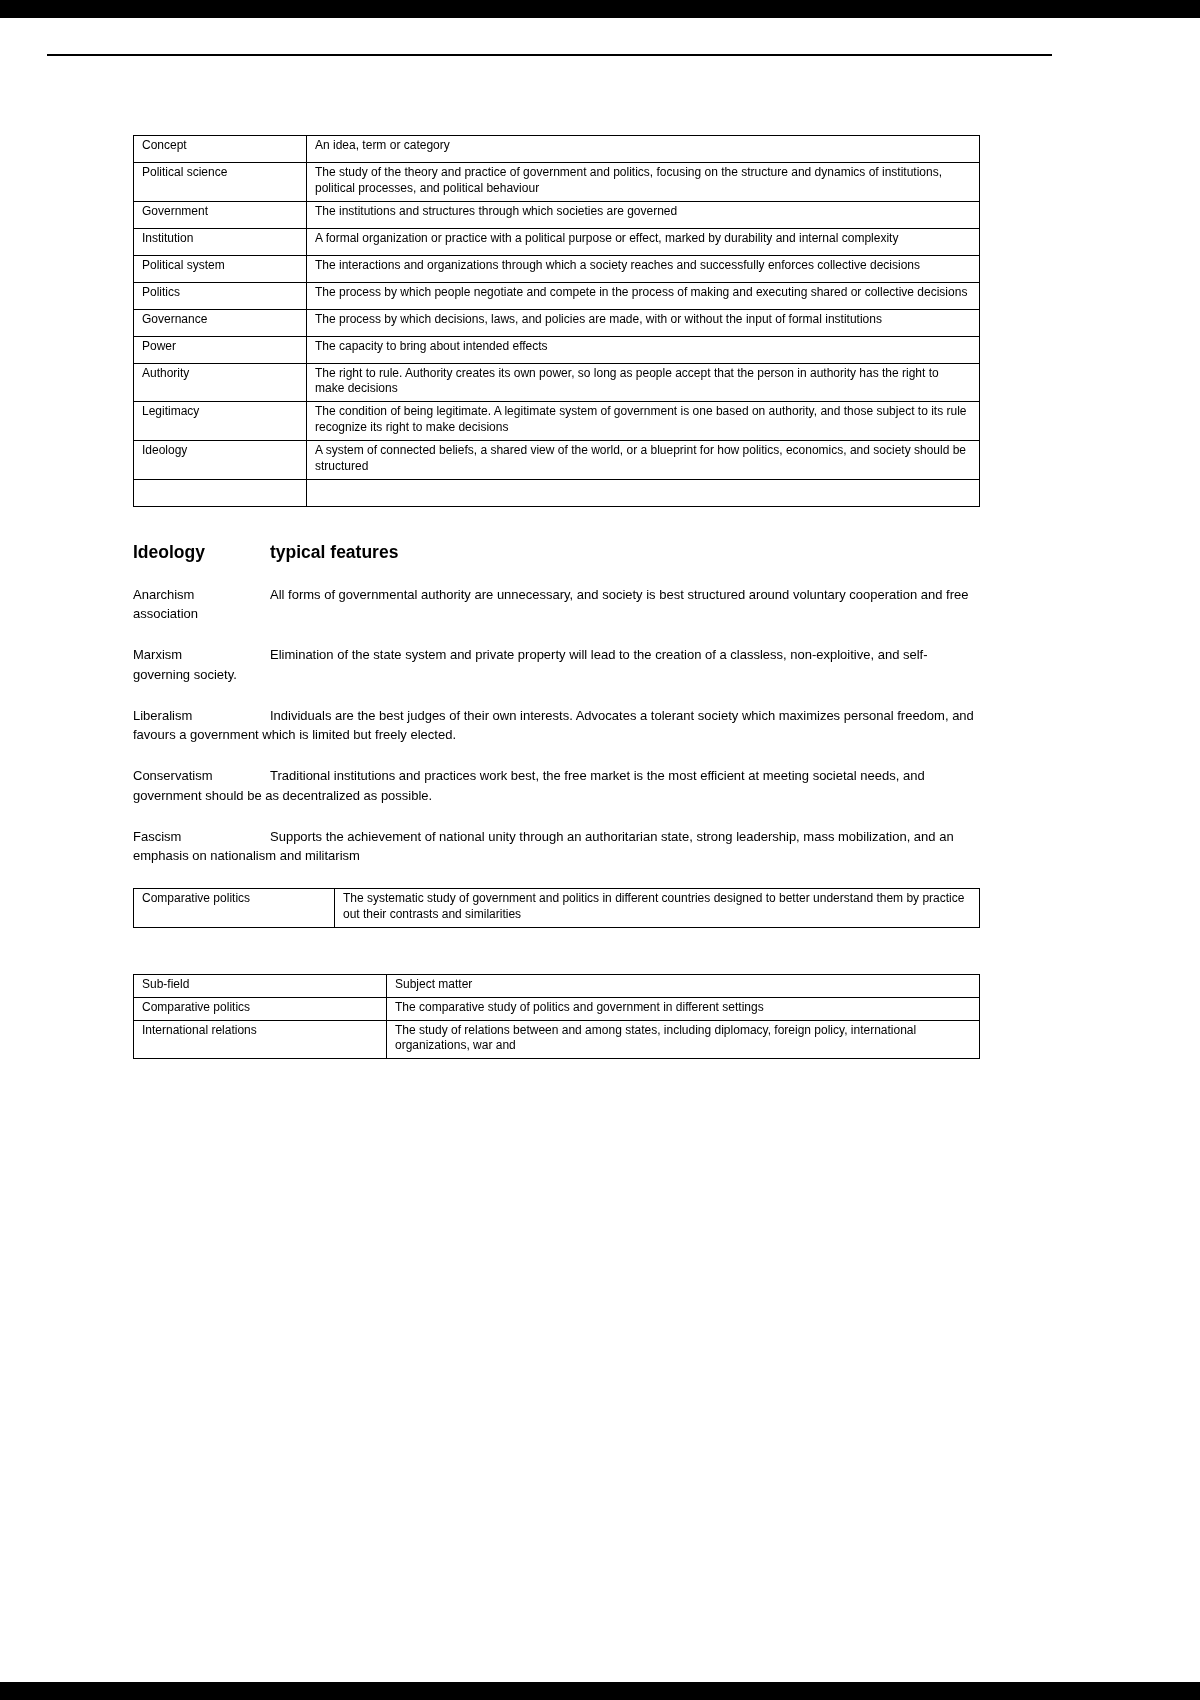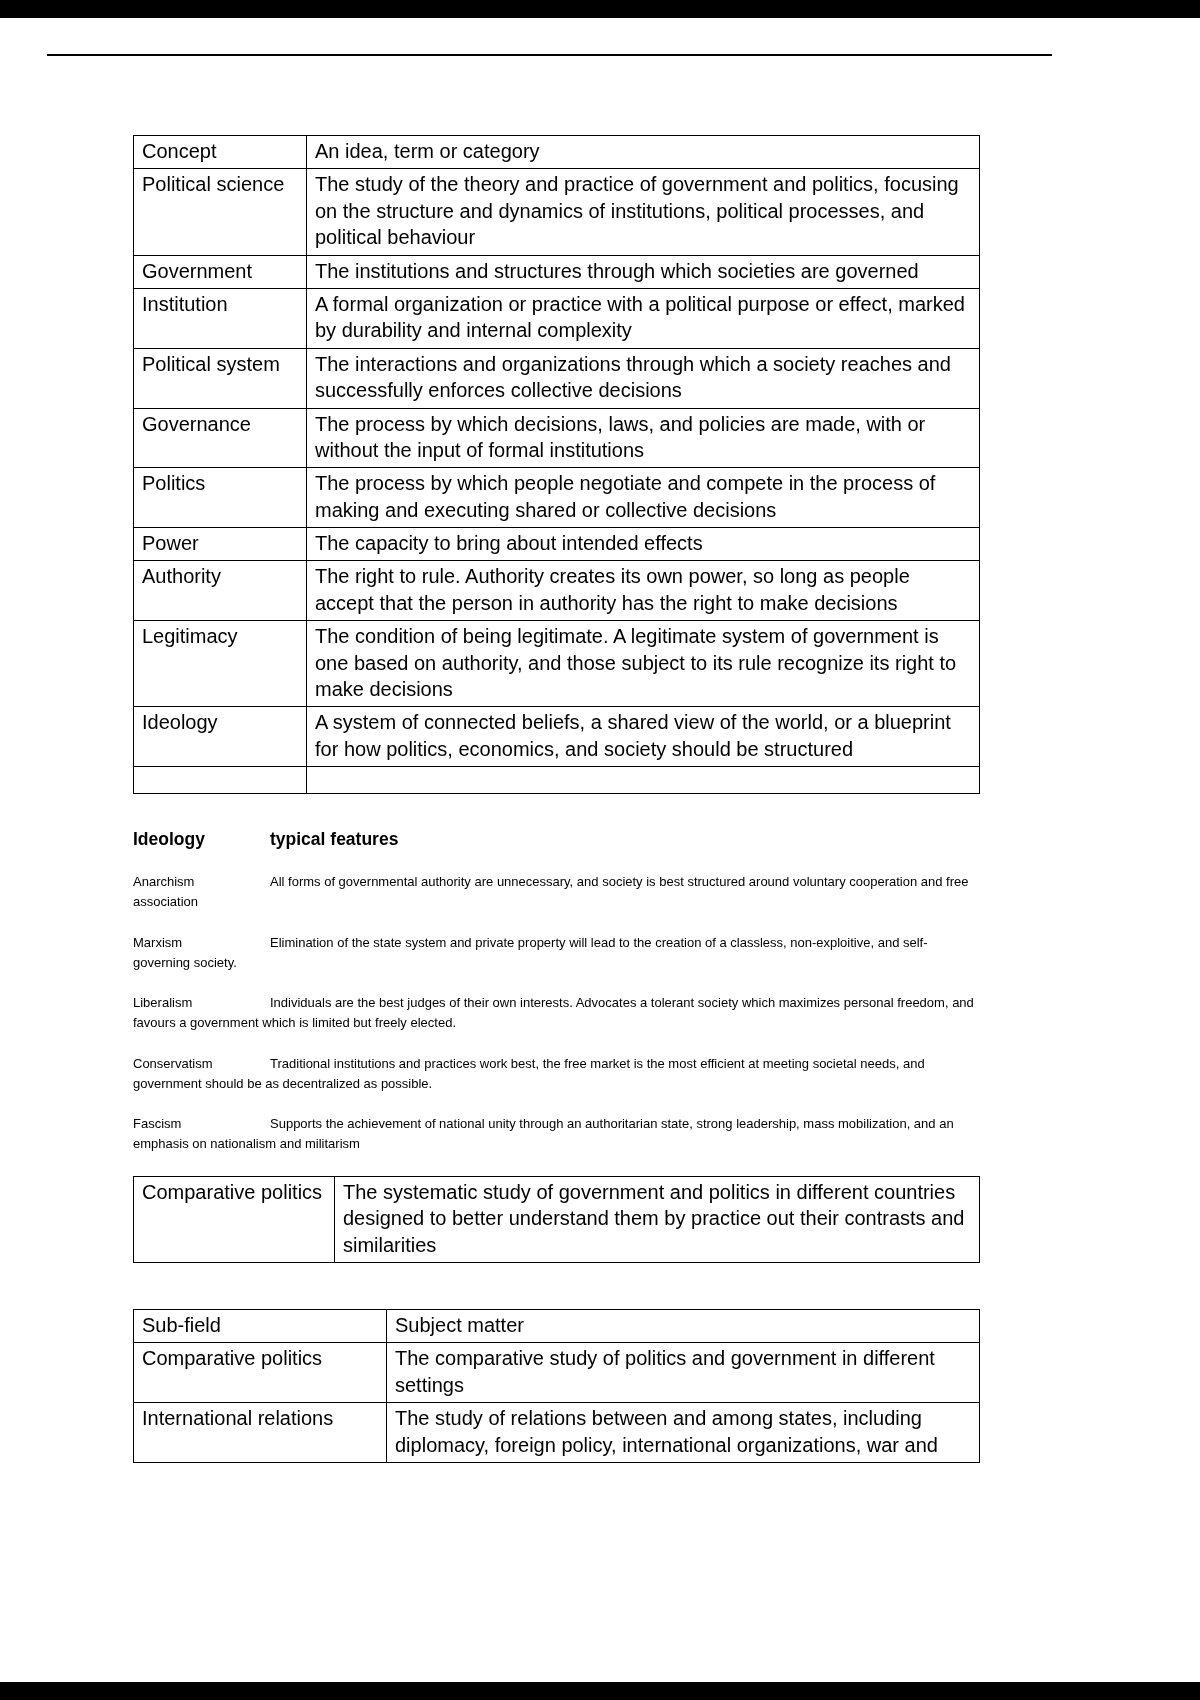--- a/index.html
+++ b/index.html
@@ -43,21 +43,21 @@
   }
   table.doc-table {
     border-collapse: collapse;
     width: 100%;
     table-layout: fixed;
   }
   table.doc-table td, table.doc-table th {
     border: 1px solid #000000;
     padding: 2px 8px 4px 8px;
     vertical-align: top;
-    font-size: 20px;
+    font-size: 12px;
     line-height: 1.32;
     font-weight: normal;
     text-align: left;
     word-wrap: break-word;
   }
   table.concepts-table td { height: 20px; }
   table.concepts-table td.col-term { width: 156px; }
   table.comparative-table td.col-term { width: 184px; }
   table.subfields-table td.col-term, table.subfields-table th.col-term { width: 236px; }
   table.subfields-table tr.header-row td { font-weight: normal; }
@@ -114,27 +114,27 @@
             <td class="col-term">Institution</td>
             <td class="col-def">A formal organization or practice with a political purpose or effect, marked by durability and internal complexity</td>
           </tr>
 
           <tr>
             <td class="col-term">Political system</td>
             <td class="col-def">The interactions and organizations through which a society reaches and successfully enforces collective decisions</td>
           </tr>
 
           <tr>
+            <td class="col-term">Politics</td>
+            <td class="col-def">The process by which people negotiate and compete in the process of making and executing shared or collective decisions</td>
+          </tr>
+
+          <tr>
             <td class="col-term">Governance</td>
             <td class="col-def">The process by which decisions, laws, and policies are made, with or without the input of formal institutions</td>
-          </tr>
-
-          <tr>
-            <td class="col-term">Politics</td>
-            <td class="col-def">The process by which people negotiate and compete in the process of making and executing shared or collective decisions</td>
           </tr>
 
           <tr>
             <td class="col-term">Power</td>
             <td class="col-def">The capacity to bring about intended effects</td>
           </tr>
 
           <tr>
             <td class="col-term">Authority</td>
             <td class="col-def">The right to rule. Authority creates its own power, so long as people accept that the person in authority has the right to make decisions</td>

